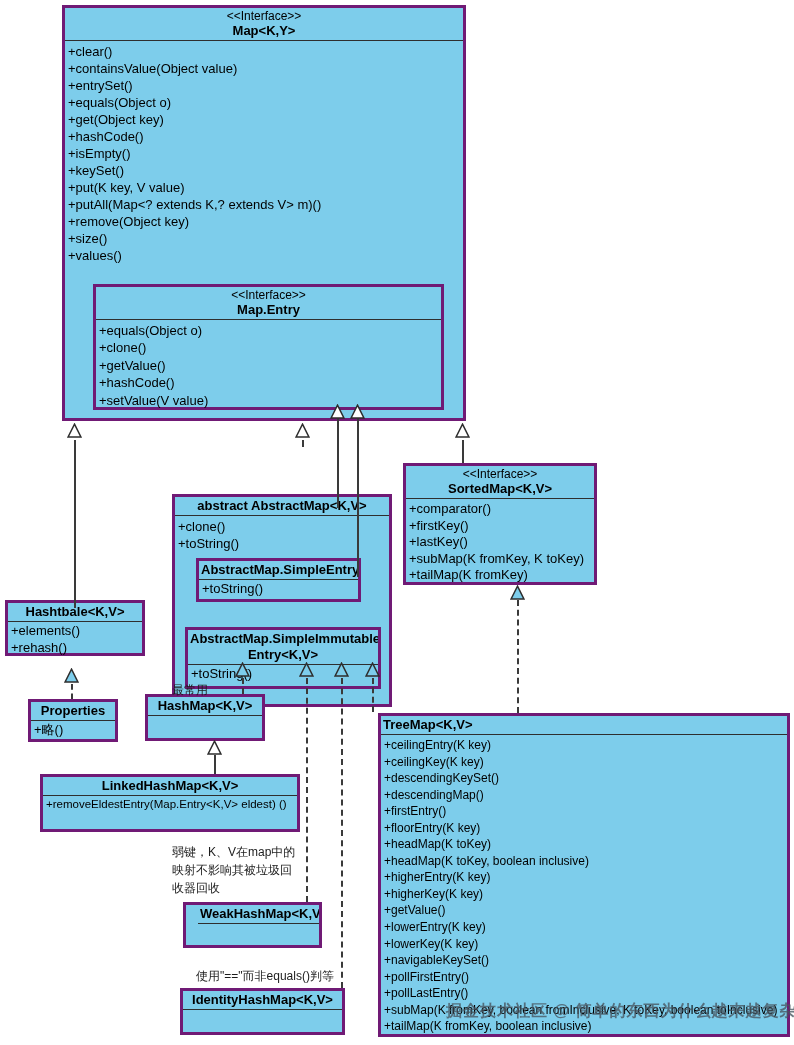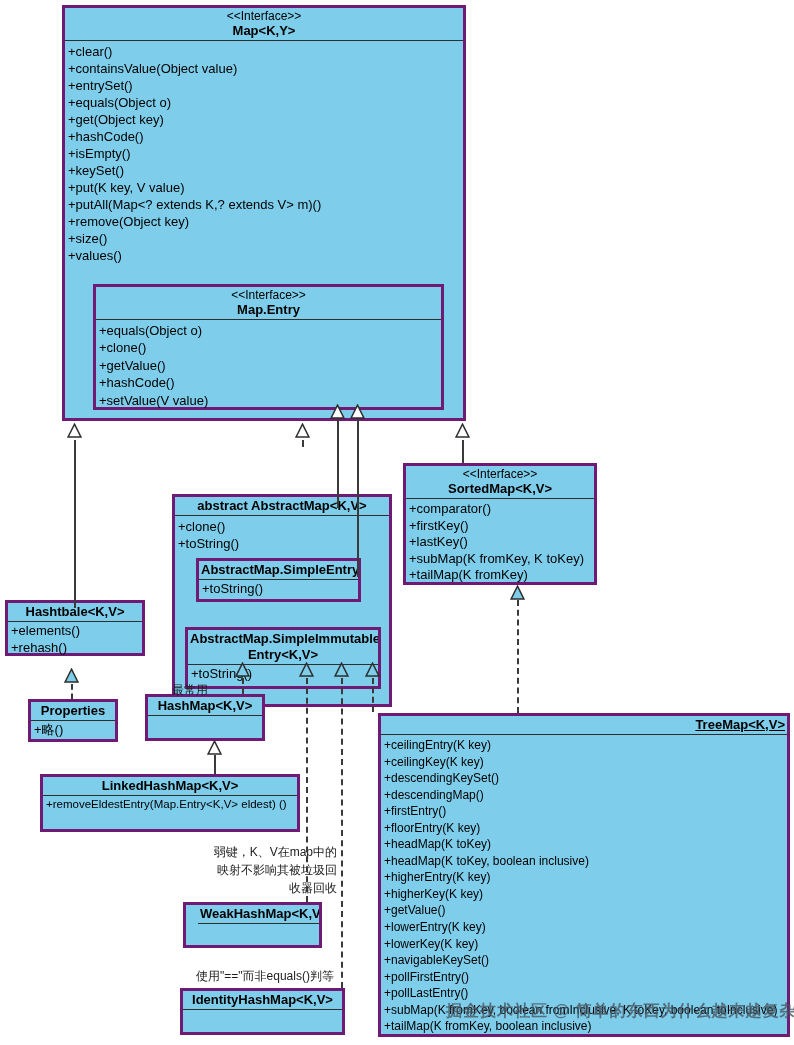--- a/index.html
+++ b/index.html
@@ -17,29 +17,29 @@
   .stereo { display:block; font-weight:normal; font-size:12px; line-height:14px; }
   .methods { padding:2px 0 0 3px; }
   .method { font-size:13px; line-height:17px; white-space:nowrap; }
 
   
   #map-box .method { line-height:17px; }
   #map-entry-box .method { line-height:17.4px; }
   #sortedmap-box .method { line-height:16.6px; }
   #treemap-box .method { line-height:16.55px; font-size:12px; }
   #linkedhashmap-box .method { font-size:11.5px; }
-  #treemap-box .title { text-align:right;text-decoration:underline; }
+  #treemap-box .title { text-align:left; }
 
   .line { position:absolute; width:0; }
   .solid { border-left:2px solid #3a3a3a; }
   .dashed { border-left:2px dashed #3a3a3a; }
   .tri { position:absolute; width:15px; height:15px; line-height:0; }
 
   .note { position:absolute; font-size:12px; line-height:18px; color:#1c1c1c; white-space:nowrap; }
-  #weak-note { text-align:right; }
+  #weak-note { text-align:left; }
   #watermark {
     position:absolute; left:446px; top:1001px; font-size:16px; font-weight:bold;
     color:rgba(72,84,95,0.78); letter-spacing:1px; white-space:nowrap; z-index:30;
   }
   .conn { z-index:20; }
 </style>
 </head>
 <body>
 
 <div id="stage">

